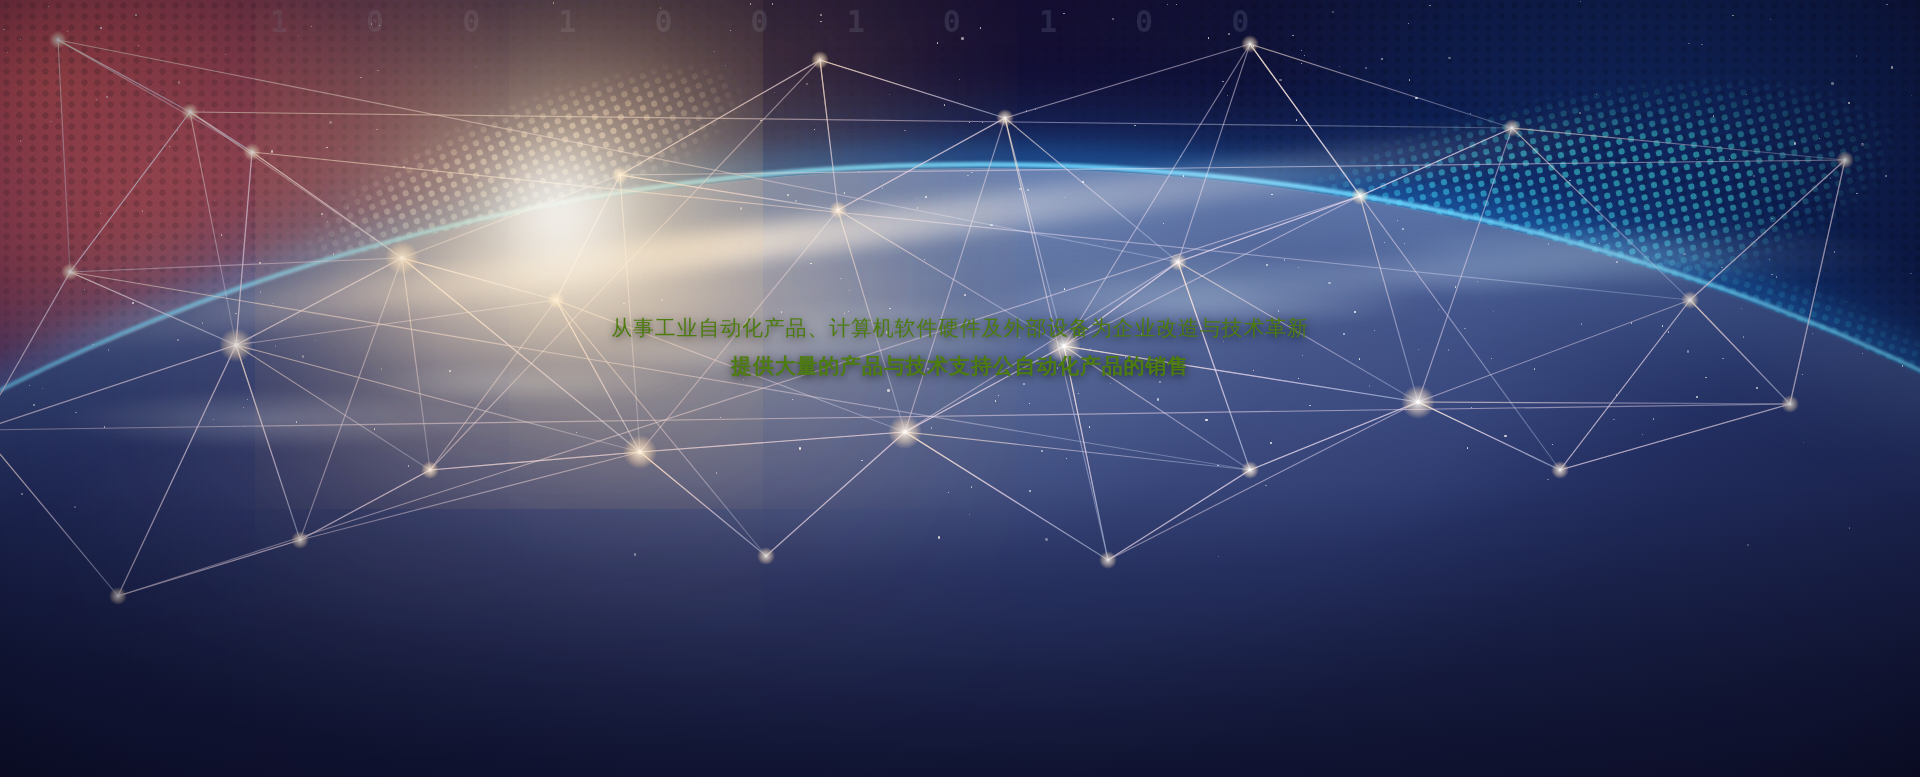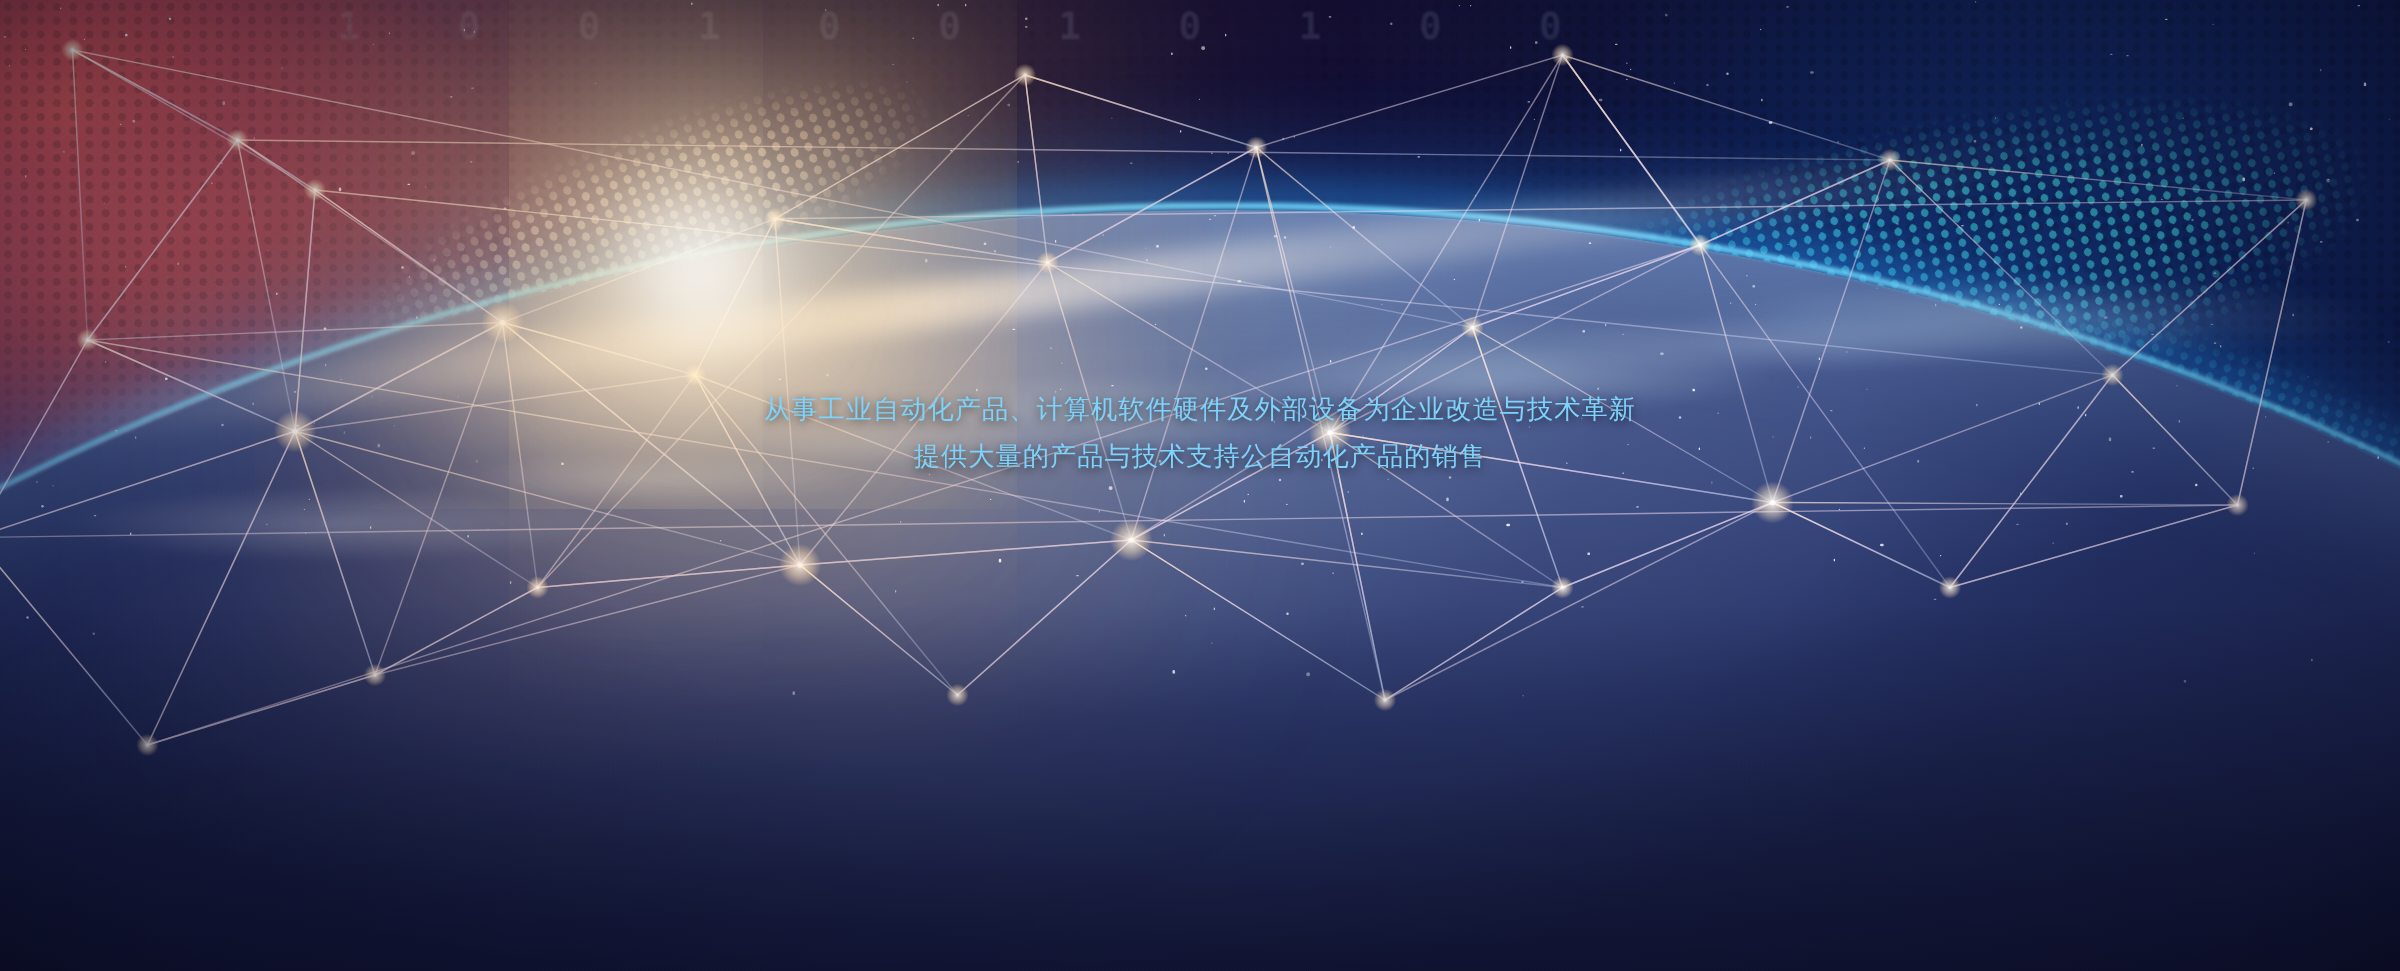--- a/index.html
+++ b/index.html
@@ -239,30 +239,30 @@
     color:#ffffff;
     letter-spacing:6px;
     text-shadow:
       0 3px 10px rgba(0,0,0,.55),
       0 0 34px rgba(120,180,255,.30),
       2px 3px 0 rgba(40,44,70,.35);
     white-space:nowrap;
   }
   .sub{
     margin:0;
-    color:#7dd3fc;
+    color:#4d7c0f;
     font-size:21px;
     line-height:38px;
     letter-spacing:.8px;
     font-weight:400;
     text-shadow:0 2px 8px rgba(0,0,0,.62);
     white-space:nowrap;
   }
   .sub-1{margin-top:51px;}
-  .sub-2{margin-top:0;}
+  .sub-2{margin-top:0;font-weight:bold;}
 </style>
 </head>
 <body>
 
 <div class="hero">
 
   <div class="l-base"></div>
   <div class="l-blue"></div>
   <div class="l-red"></div>
   <div class="l-red2"></div>

